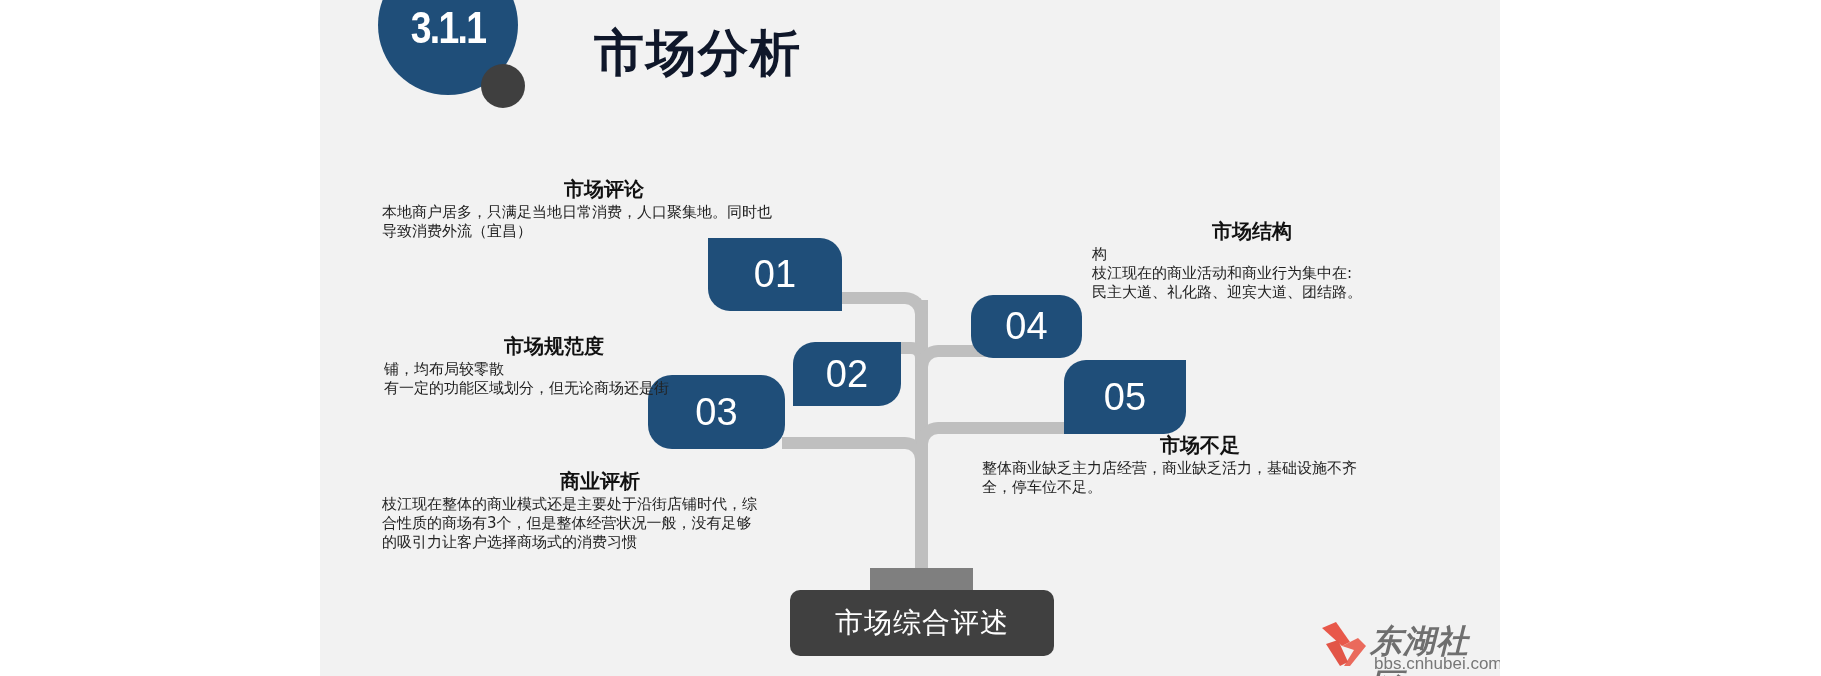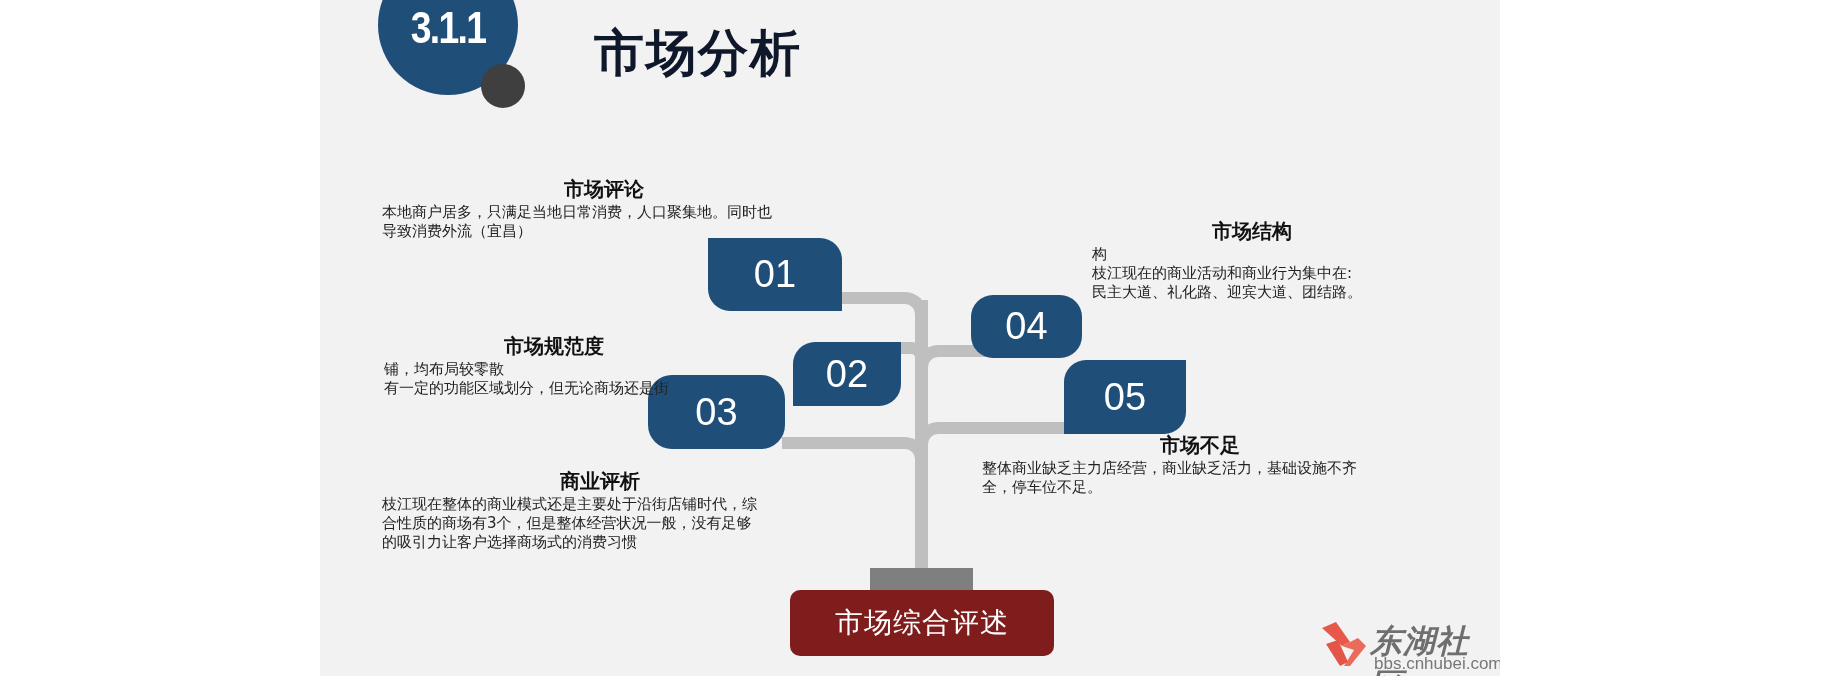--- a/index.html
+++ b/index.html
@@ -14,21 +14,21 @@
   .title { left:262px; top:20px; font-size:50px; font-weight:bold; color:#0f172a; letter-spacing:2px;margin-left:12px; }
   .sec-title { font-size:20px; font-weight:bold; color:#111; }
   .sec-body { font-size:15px; color:#222; line-height:19px; }
   .box { background:#1f4e79; color:#fff; display:flex; align-items:center; justify-content:center;
          font-family:"Liberation Sans",sans-serif; font-size:38px; }
   .leafA { border-radius:0 22px 0 22px; }  
   .leafB { border-radius:22px 0 22px 0; }  
   .branch { border:12px solid #bfbfbf; }
   .bar { background:#bfbfbf; }
   .base { background:#7f7f7f; }
-  .bottom-box { background:#7f1d1d; color:#fff; border-radius:10px; font-size:28px;
+  .bottom-box { background:#404040; color:#fff; border-radius:10px; font-size:28px;
                 display:flex; align-items:center; justify-content:center; letter-spacing:1px; }
   .wm-text { font-size:32px; font-weight:bold; color:#6f6f6f; font-style:italic; letter-spacing:1px; }
   .wm-url { font-size:17px; color:#777; font-family:"Liberation Sans",sans-serif; }
 </style>
 </head>
 <body>
 
 <div class="slide">
 
   <div class="abs badge">

